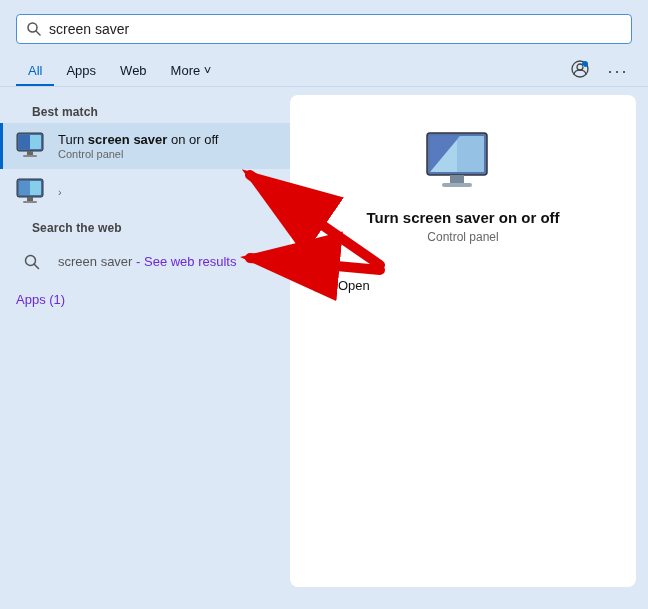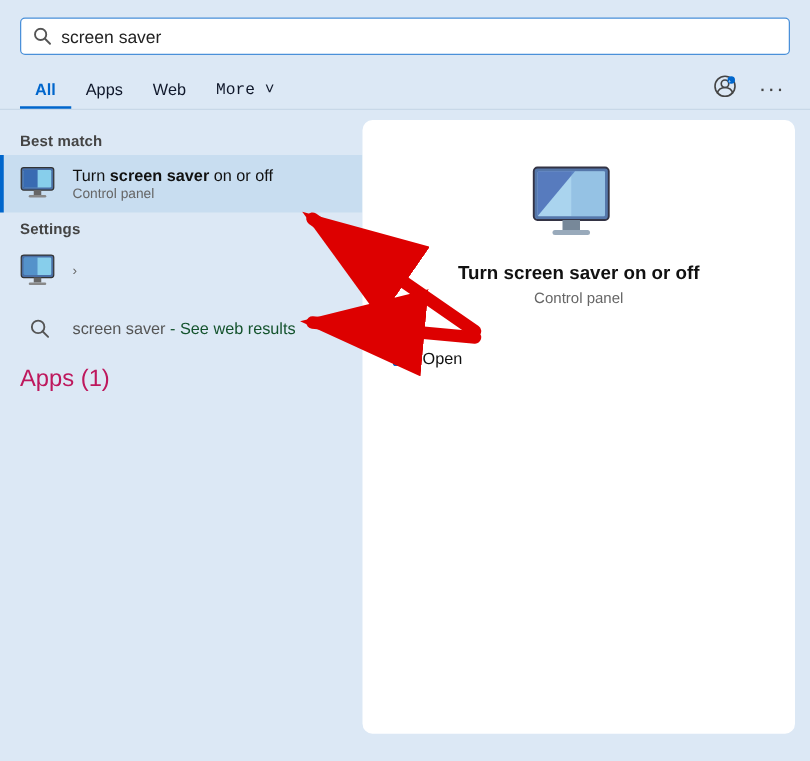--- a/index.html
+++ b/index.html
@@ -65,28 +65,27 @@
       color: #0f172a;
       cursor: pointer;
       border-bottom: 2px solid transparent;
       margin-bottom: -1px;
       white-space: nowrap;
     }
 
     .filter-tab.active {
       border-bottom: 2px solid #0066cc;
       color: #0066cc;
-      font-weight: 700;
+      font-weight: 400;
     }
 
     .filter-tab-more {
       display: flex;
       align-items: center;
       gap: 3px;
-      font-family: Liberation Mono, monospace;
     }
 
     .filter-icons {
       margin-left: auto;
       display: flex;
       gap: 10px;
       align-items: center;
     }
 
     .filter-icon-btn {
@@ -110,21 +109,21 @@
       min-width: 290px;
       background: #dce8f5;
       padding: 12px 0 0 0;
       overflow-y: auto;
     }
 
     .section-label {
       font-size: 12px;
       font-weight: 600;
       color: #444;
-      padding: 6px 16px 4px 16px;
+      padding: 6px 16px 4px 32px;
       letter-spacing: 0.01em;
     }
 
     .result-item {
       display: flex;
       align-items: center;
       padding: 7px 16px;
       cursor: pointer;
       gap: 10px;
       position: relative;
@@ -257,22 +256,22 @@
     .search-web-row .result-title {
       font-size: 13px;
     }
 
     .search-web-link {
       color: #555;
       font-size: 13px;
     }
 
     .apps-count {
-      font-size: 19px;
-      color: #be185d;
+      font-size: 13px;
+      color: #6d28d9;
       padding: 7px 16px;
     }
   </style>
 </head>
 <body>
 
 <div class="search-panel">
 
   <div class="search-bar-container">
     <div class="search-bar">
@@ -328,46 +327,46 @@
           </svg>
         </div>
         <div class="result-text">
           <span class="result-title">
             Turn <span class="highlight">screen saver</span> on or off
           </span>
           <span class="result-sub">Control panel</span>
         </div>
       </div>
 
-      <div class="section-label">Settings</div>
 
       <div class="result-item">
         <div class="result-icon">
           <svg width="32" height="28" viewBox="0 0 32 28">
             <rect x="1" y="1" width="26" height="18" rx="2" fill="#4a6fa5" stroke="#333" stroke-width="1"></rect>
             <rect x="3" y="3" width="22" height="14" rx="1" fill="#87ceeb"></rect>
             <polygon points="3,3 14,3 14,17 3,17" fill="#2255aa" opacity="0.5"></polygon>
             <rect x="11" y="19" width="6" height="4" fill="#666"></rect>
             <rect x="7" y="23" width="14" height="2" rx="1" fill="#888"></rect>
           </svg>
         </div>
         <span class="result-chevron">›</span>
       </div>
 
+      <div class="section-label">Search the web</div>
 
       <div class="search-web-row result-item">
         <div class="result-icon">
           <svg width="16" height="16" viewBox="0 0 16 16" fill="none">
             <circle cx="6.5" cy="6.5" r="5" stroke="#555" stroke-width="1.5"></circle>
             <line x1="10" y1="10" x2="14.5" y2="14.5" stroke="#555" stroke-width="1.5" stroke-linecap="round"></line>
           </svg>
         </div>
         <div class="result-text">
           <span class="result-title search-web-link">
-            <span>screen saver</span><span style="color:#14532d"> - See web results</span>
+            <span>screen saver</span><span style="color:#6d28d9"> - See web results</span>
           </span>
         </div>
         <span class="result-chevron">›</span>
       </div>
 
       <div class="apps-count">Apps (1)</div>
 
     </div>
 
     <div class="right-panel">

